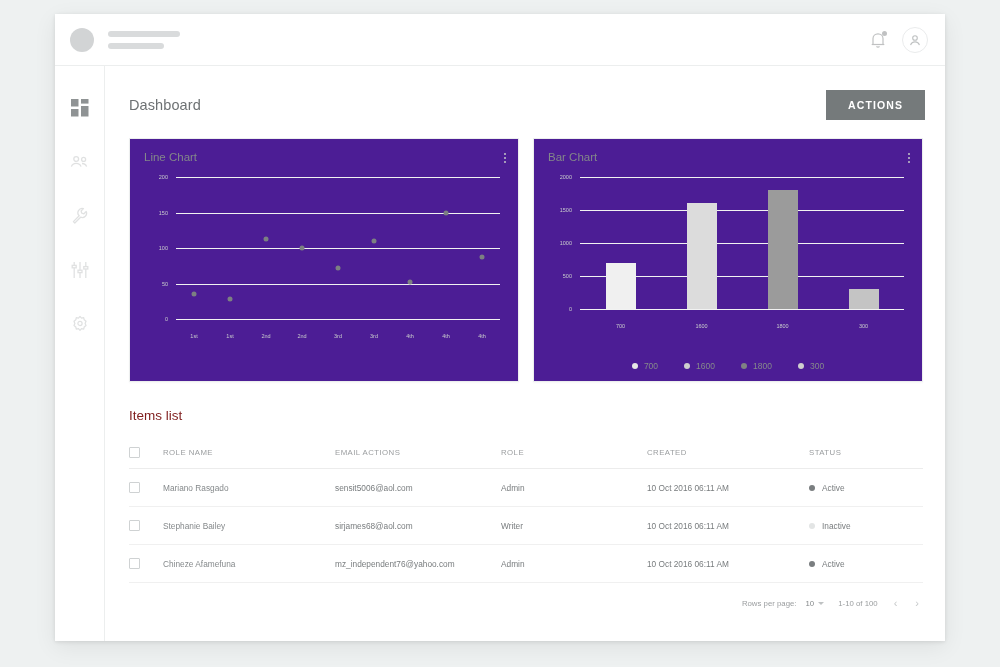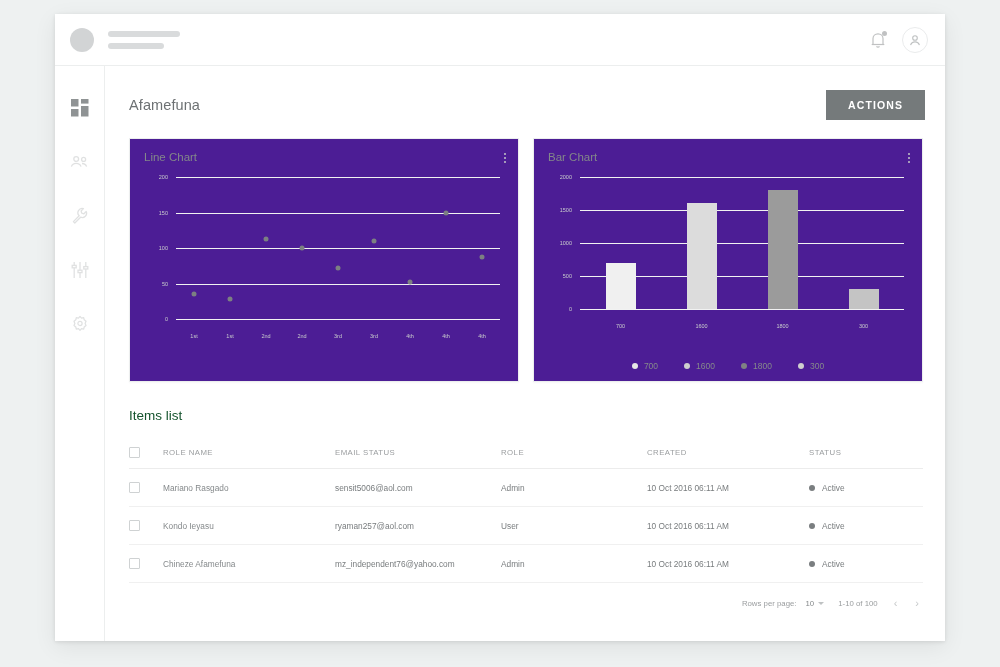--- a/index.html
+++ b/index.html
@@ -129,21 +129,21 @@
   .legend {
     position: absolute; bottom: 10px; left: 0; width: 100%;
     display: flex; justify-content: center; gap: 26px;
   }
   .legend-item { display: flex; align-items: center; gap: 6px; }
   .legend-dot { width: 6px; height: 6px; border-radius: 50%; }
   .legend-lbl { font-size: 8.5px; color: #86898b; }
 
   
   .list-wrap { padding: 26px 22px 0 24px; }
-  .list-title { font-size: 13.5px; color: #14532d; margin-bottom: 16px; }
+  .list-title { font-size: 13.5px; color: #7f1d1d; margin-bottom: 16px; }
 
   table { width: 100%; border-collapse: collapse; }
   thead th {
     text-align: left; font-size: 7.8px; font-weight: normal;
     color: #9a9d9f; letter-spacing: .45px;
     padding: 8px 0 10px 0;
     border-bottom: 1px solid #ececec;
   }
   tbody td {
     font-size: 8.3px; color: #787c7e;
@@ -236,21 +236,21 @@
       <svg width="18" height="18" viewBox="0 0 18 18" fill="none">
         <path d="M9 1.4l1.5 1.7 2.2-.5.5 2.2L15 6.3l-.9 2.1.9 2.1-1.8 1.5-.5 2.2-2.2-.5L9 15.4l-1.5-1.7-2.2.5-.5-2.2L3 10.5l.9-2.1L3 6.3l1.8-1.5.5-2.2 2.2.5L9 1.4z" stroke="#b6b9ba" stroke-width="1.25" stroke-linejoin="round"></path>
         <circle cx="9" cy="8.4" r="2.1" stroke="#b6b9ba" stroke-width="1.25"></circle>
       </svg>
     </div>
   </div>
 
   <div class="content">
 
     <div class="page-head">
-      <div class="page-title">Afamefuna</div>
+      <div class="page-title">Dashboard</div>
       <button class="actions-btn">ACTIONS</button>
     </div>
 
     <div class="cards">
 
       <div class="card">
         <div class="card-head">
           <div class="card-title">Line Chart</div>
           <div class="kebab">
               <i></i>
@@ -344,21 +344,21 @@
     <div class="list-wrap">
       <div class="list-title">Items list</div>
 
       <table>
         <thead>
           <tr>
             <th class="c-check">
               <span class="chk"></span>
             </th>
             <th class="c-name">ROLE NAME</th>
-            <th class="c-email">EMAIL STATUS</th>
+            <th class="c-email">EMAIL ACTIONS</th>
             <th class="c-role">ROLE</th>
             <th class="c-created">CREATED</th>
             <th>STATUS</th>
           </tr>
         </thead>
         <tbody id="table-body">
             <tr>
               <td class="c-check">
                 <span class="chk"></span>
               </td>
@@ -370,28 +370,28 @@
                 <span class="status-cell">
                   <span class="status-dot" style="background: rgb(122, 126, 128);"></span>
                   <span>Active</span>
                 </span>
               </td>
             </tr>
             <tr>
               <td class="c-check">
                 <span class="chk"></span>
               </td>
-              <td class="c-name"><span class="name-link">Kondo Ieyasu</span></td>
-              <td class="c-email">ryaman257@aol.com</td>
-              <td class="c-role">User</td>
+              <td class="c-name"><span class="name-link">Stephanie Bailey</span></td>
+              <td class="c-email">sirjames68@aol.com</td>
+              <td class="c-role">Writer</td>
               <td class="c-created">10 Oct 2016 06:11 AM</td>
               <td>
                 <span class="status-cell">
-                  <span class="status-dot" style="background: rgb(122, 126, 128);"></span>
-                  <span>Active</span>
+                  <span class="status-dot" style="background: rgb(227, 229, 229);"></span>
+                  <span>Inactive</span>
                 </span>
               </td>
             </tr>
             <tr>
               <td class="c-check">
                 <span class="chk"></span>
               </td>
               <td class="c-name"><span class="name-link">Chineze Afamefuna</span></td>
               <td class="c-email">mz_independent76@yahoo.com</td>
               <td class="c-role">Admin</td>

